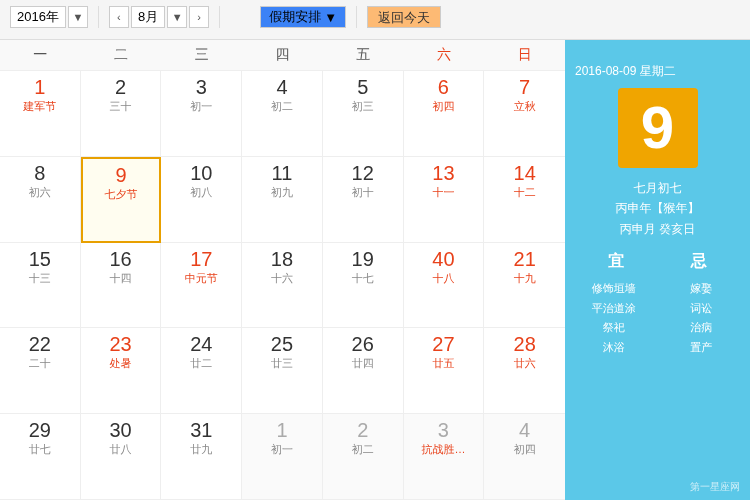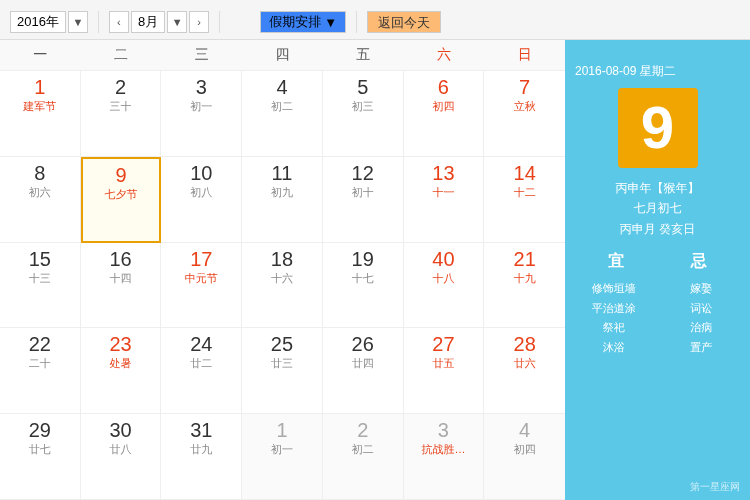--- a/index.html
+++ b/index.html
@@ -9,21 +9,21 @@
       font-family: 'Microsoft YaHei', SimHei, Arial, sans-serif;
       background: #e8f4f8;
       display: flex;
       flex-direction: column;
       overflow: hidden;
     }
 
     
     .toolbar {
       display: flex;
-      align-items: flex-end;
+      align-items: flex-start;
       background: #f5f5f5;
       border-bottom: 1px solid #ddd;
       padding: 6px 10px;
       gap: 6px;
       height: 40px;
     }
     .toolbar-section {
       display: flex;
       align-items: center;
       gap: 3px;
@@ -417,22 +417,22 @@
         </div>
       </div>
   </div>
 
   <div class="right-panel">
     <div class="panel-date-text">2016-08-09 星期二</div>
     <div class="big-day-box">
       <span class="big-day-num">9</span>
     </div>
     <div class="panel-lunar-info">
+      <div>七月初七</div>
       <div>丙申年【猴年】</div>
-      <div>七月初七</div>
       <div>丙申月 癸亥日</div>
     </div>
     <div class="panel-yi-ji">
       <span class="yi-label">宜</span>
       <span class="ji-label">忌</span>
     </div>
     <div class="panel-items" id="panel-items-container">
         <div class="panel-item">修饰垣墙</div>
         <div class="panel-item">嫁娶</div>
         <div class="panel-item">平治道涂</div>

